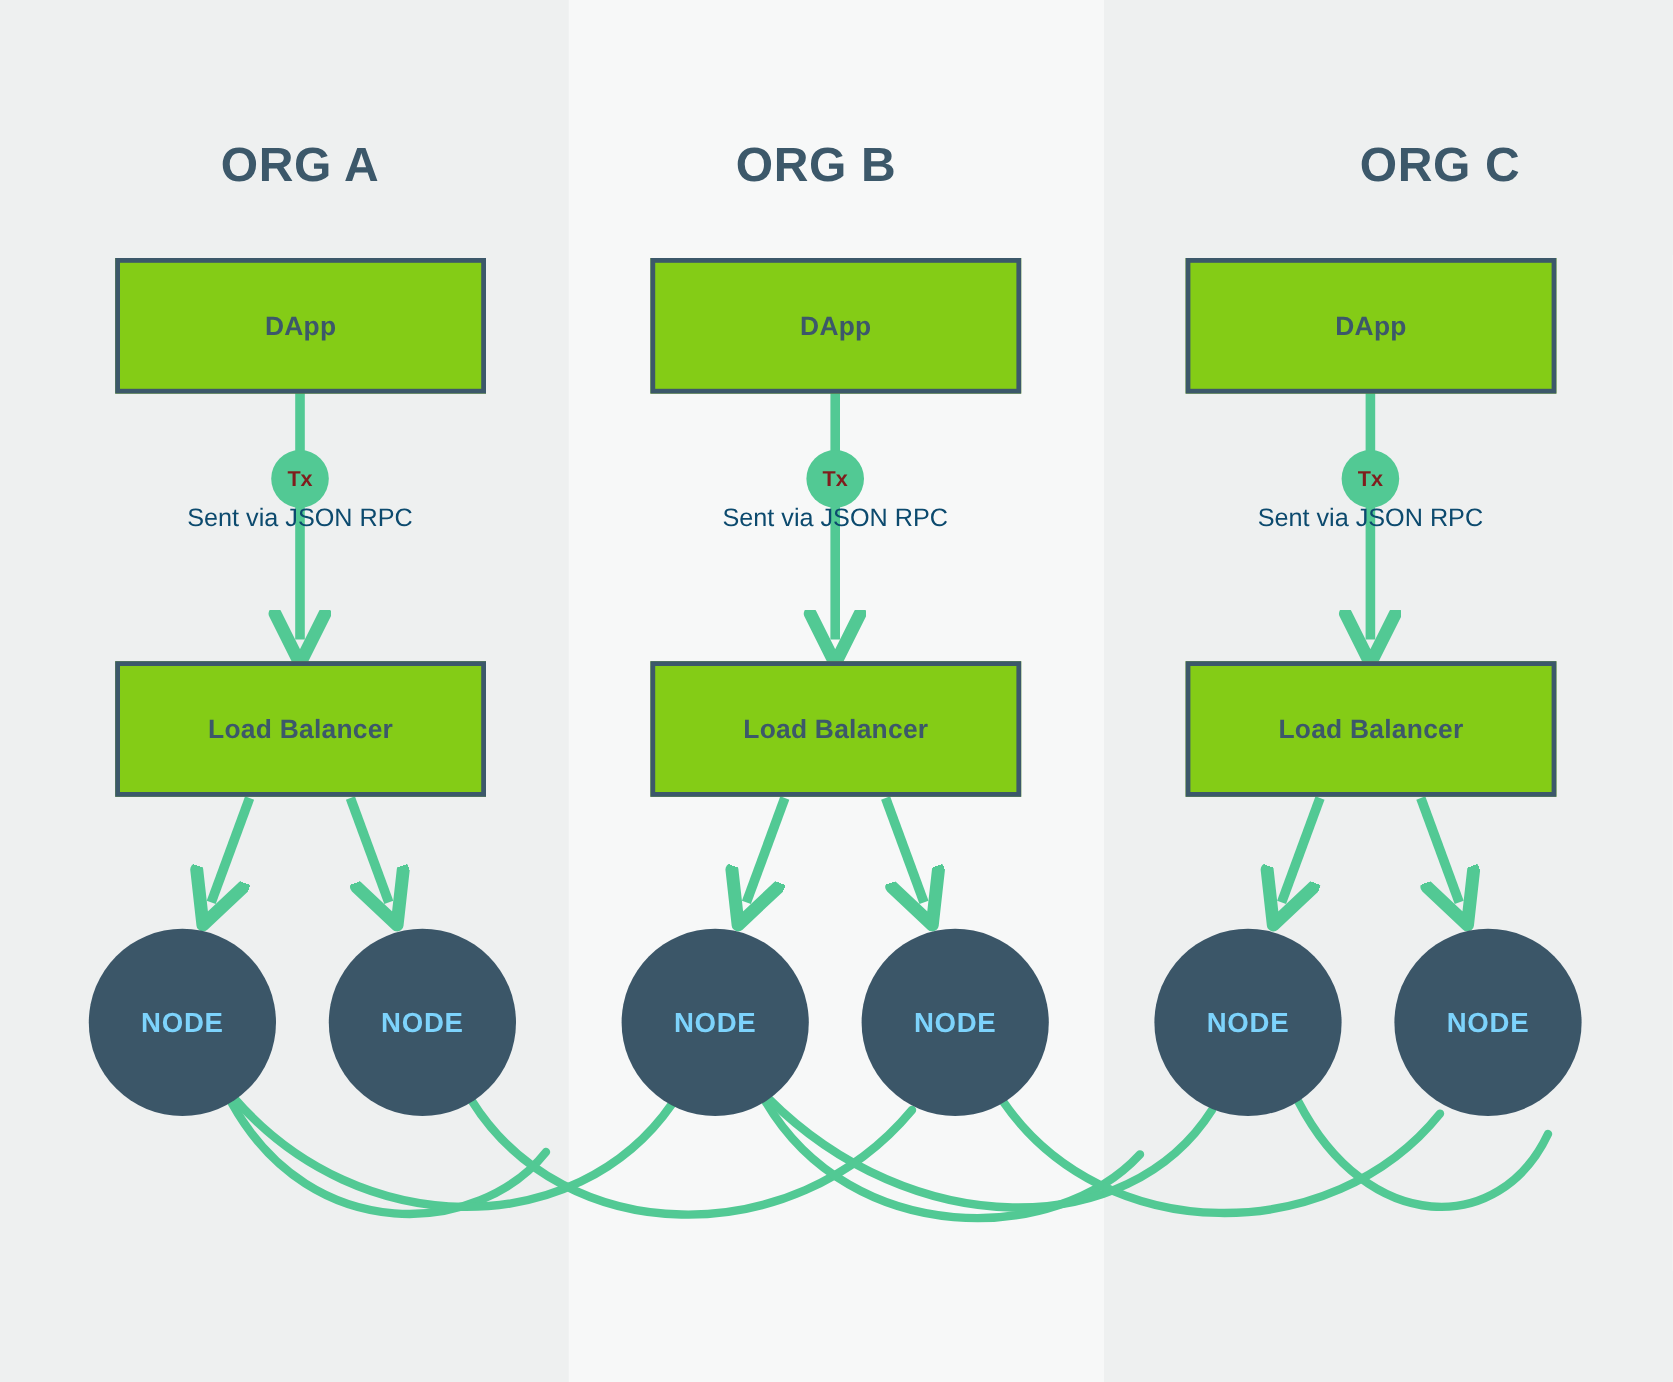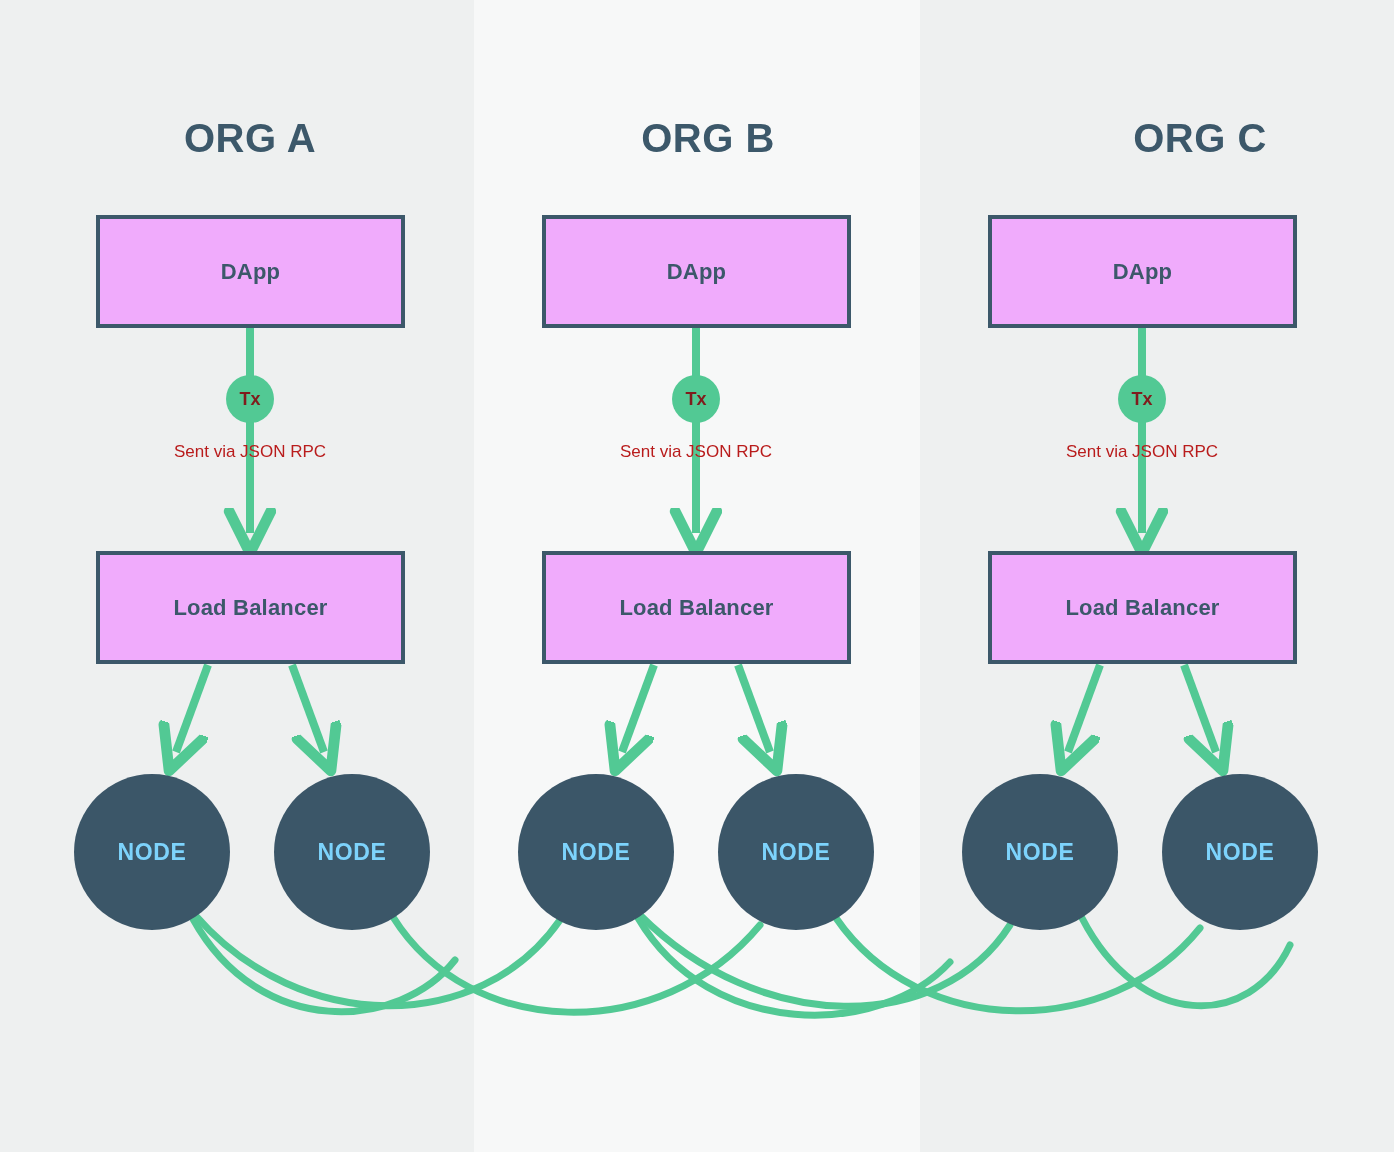--- a/index.html
+++ b/index.html
@@ -43,21 +43,21 @@
     letter-spacing: 0.5px;
     color: #3c586a;
     top: 116px;
   }
 
   .bx {
     position: absolute;
     box-sizing: border-box;
     width: 309px;
     height: 113px;
-    background: #f0abfc;
+    background: #84cc16;
     border: 4px solid #3c586a;
     display: flex;
     align-items: center;
     justify-content: center;
     font-size: 22px;
     font-weight: bold;
     color: #3c586a;
     letter-spacing: 0.2px;
   }
 
@@ -72,23 +72,23 @@
     align-items: center;
     justify-content: center;
     font-size: 18px;
     font-weight: bold;
   }
 
   .rpc-label {
     position: absolute;
     width: 320px;
     text-align: center;
-    font-size: 17px;
-    color: #b91c1c;
-    top: 442px;
+    font-size: 21px;
+    color: #0c4a6e;
+    top: 420px;
   }
 
   .node {
     position: absolute;
     width: 156px;
     height: 156px;
     border-radius: 50%;
     background: #3b5668;
     color: #7dd3fc;
     display: flex;
@@ -143,21 +143,21 @@
       <path d="M196,916 C 300,1035 480,1035 560,920"></path>
       <path d="M393,917 C 470,1040 660,1045 760,925"></path>
       <path d="M638,918 C 710,1040 880,1038 950,962"></path>
       <path d="M640,915 C 760,1035 940,1035 1010,925"></path>
       <path d="M836,918 C 920,1040 1110,1040 1200,928"></path>
       <path d="M1082,918 C 1140,1030 1250,1030 1290,945"></path>
     </g>
   </svg>
 
   <div class="org-title" style="left:90px">ORG A</div>
-  <div class="org-title" style="left:548px">ORG B</div>
+  <div class="org-title" style="left:520px">ORG B</div>
   <div class="org-title" style="left:1040px">ORG C</div>
 
   <div class="bx" style="left:96px;top:215px">DApp</div>
   <div class="bx" style="left:542px;top:215px">DApp</div>
   <div class="bx" style="left:988px;top:215px">DApp</div>
 
   <div class="tx-badge" style="left:226px;top:375px">Tx</div>
   <div class="tx-badge" style="left:672px;top:375px">Tx</div>
   <div class="tx-badge" style="left:1118px;top:375px">Tx</div>
 

